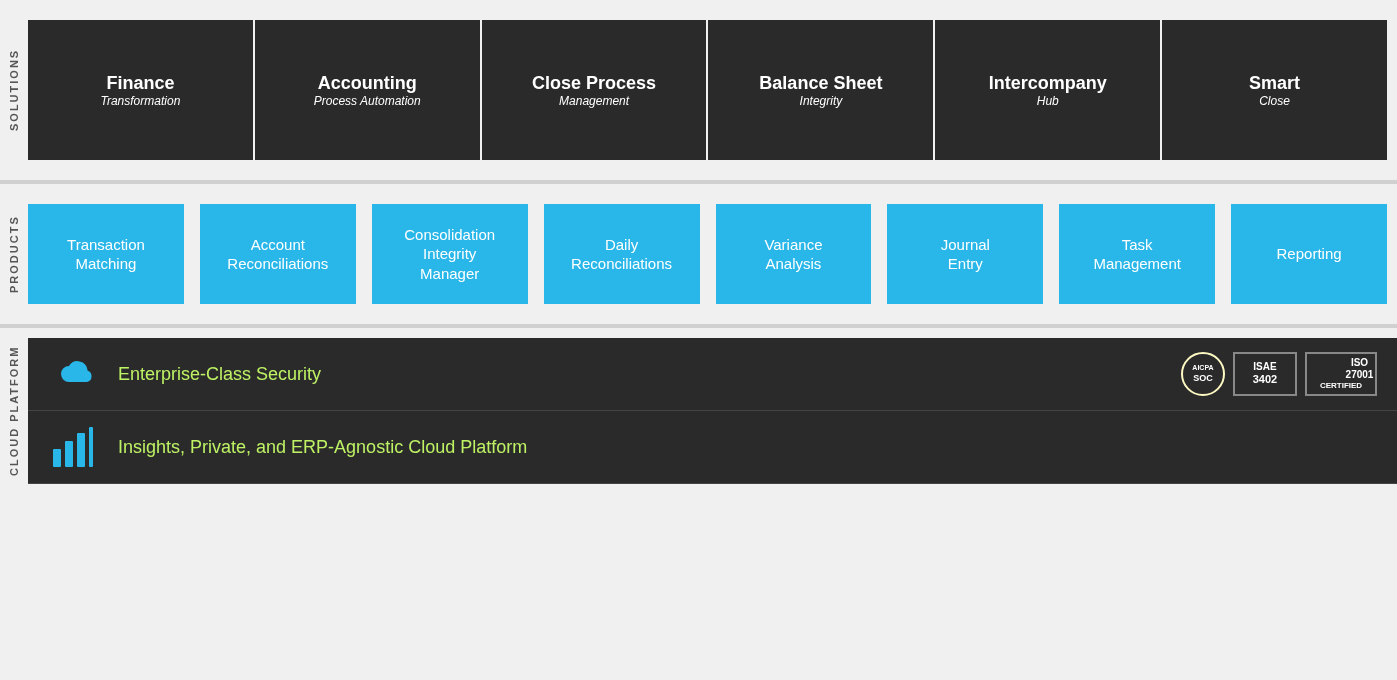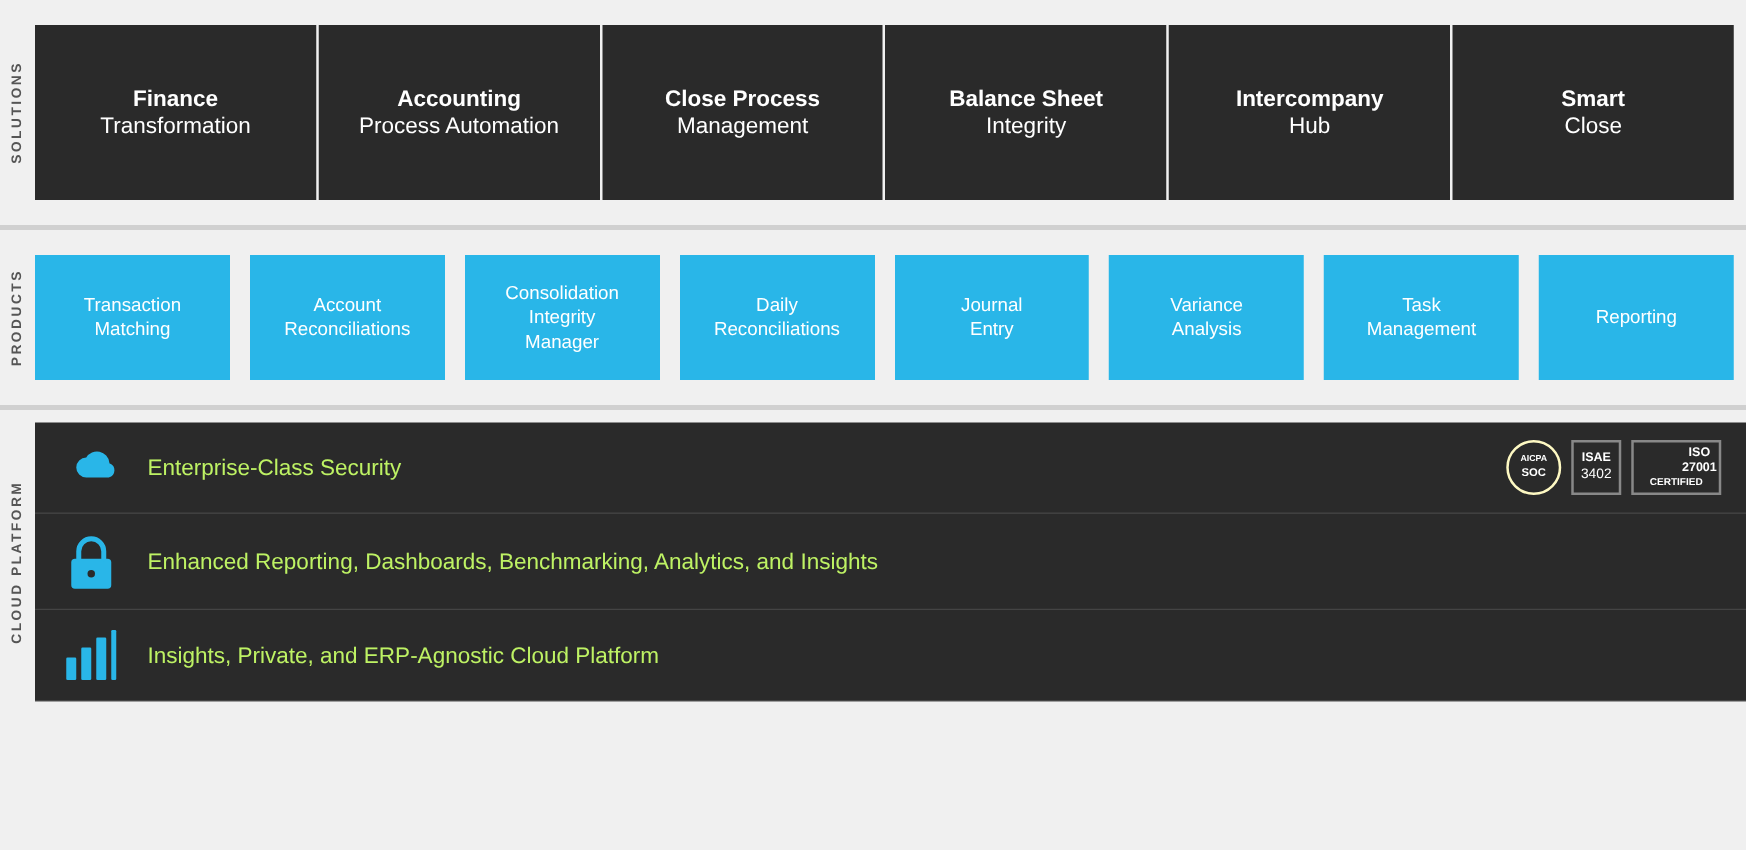--- a/index.html
+++ b/index.html
@@ -62,22 +62,23 @@
     }
 
     .solution-card .title-bold {
       font-weight: bold;
       font-size: 18px;
       display: block;
     }
 
     .solution-card .title-light {
       font-weight: normal;
-      font-size: 18px;
+      font-size: 12px;
       display: block;
+      font-style: italic;
     }
 
     
     .divider {
       height: 4px;
       background: #d0d0d0;
       margin: 0;
     }
 
     
@@ -266,26 +267,26 @@
       <div class="product-card">
         <span>Consolidation</span>
         <span>Integrity</span>
         <span>Manager</span>
       </div>
       <div class="product-card">
         <span>Daily</span>
         <span>Reconciliations</span>
       </div>
       <div class="product-card">
+        <span>Variance</span>
+        <span>Analysis</span>
+      </div>
+      <div class="product-card">
         <span>Journal</span>
         <span>Entry</span>
-      </div>
-      <div class="product-card">
-        <span>Variance</span>
-        <span>Analysis</span>
       </div>
       <div class="product-card">
         <span>Task</span>
         <span>Management</span>
       </div>
       <div class="product-card">
         <span>Reporting</span>
       </div>
     </div>
   </div>
@@ -301,41 +302,31 @@
           <svg xmlns="http://www.w3.org/2000/svg" width="48" height="36" viewBox="0 0 48 36">
             <path d="M38.5 14.5c0-.17-.01-.34-.02-.5A10 10 0 0 0 20 10a8 8 0 1 0 0 16h18a6 6 0 0 0 .5-11.5z"></path>
           </svg>
         </div>
         <div class="cloud-row-text">Enterprise-Class Security</div>
         <div class="cloud-row-badges">
           <div class="badge badge-circle">
             <span style="font-size:7px;font-weight:bold;">AICPA</span>
             <span style="font-size:9px;font-weight:bold;">SOC</span>
           </div>
-          <div class="badge" style="padding:6px 8px;display:flex;flex-direction:column;align-items:center;justify-content:center;height:44px;width:40px;">
+          <div class="badge" style="padding:6px 8px;display:flex;flex-direction:column;align-items:center;justify-content:center;height:44px;width:64px;">
             <span style="font-size:10px;font-weight:bold;">ISAE</span>
-            <span style="font-size:11px;font-weight:normal;">3402</span>
+            <span style="font-size:11px;font-weight:bold;">3402</span>
           </div>
           <div class="badge" style="padding:6px 8px;display:flex;flex-direction:column;align-items:center;justify-content:center;height:44px;width:72px;">
             <span style="font-size:10px;font-weight:bold;margin-left:37px;">ISO 27001</span>
             <span style="font-size:8px;">CERTIFIED</span>
           </div>
         </div>
       </div>
 
-      <div class="cloud-row">
-        <div class="cloud-row-icon icon-lock">
-          <svg xmlns="http://www.w3.org/2000/svg" width="40" height="48" viewBox="0 0 40 48">
-            <rect x="4" y="22" width="32" height="24" rx="3" ry="3"></rect>
-            <path d="M10 22V16a10 10 0 0 1 20 0v6" fill="none" stroke="#29b6e8" stroke-width="4" stroke-linecap="round"></path>
-            <circle cx="20" cy="34" r="3" fill="#2a2a2a"></circle>
-          </svg>
-        </div>
-        <div class="cloud-row-text">Enhanced Reporting, Dashboards, Benchmarking, Analytics, and Insights</div>
-      </div>
 
       <div class="cloud-row">
         <div class="cloud-row-icon icon-chart">
           <svg xmlns="http://www.w3.org/2000/svg" width="44" height="44" viewBox="0 0 44 44">
             <rect x="2" y="24" width="8" height="18" rx="1"></rect>
             <rect x="14" y="16" width="8" height="26" rx="1"></rect>
             <rect x="26" y="8" width="8" height="34" rx="1"></rect>
             <rect x="38" y="2" width="4" height="40" rx="1"></rect>
           </svg>
         </div>

